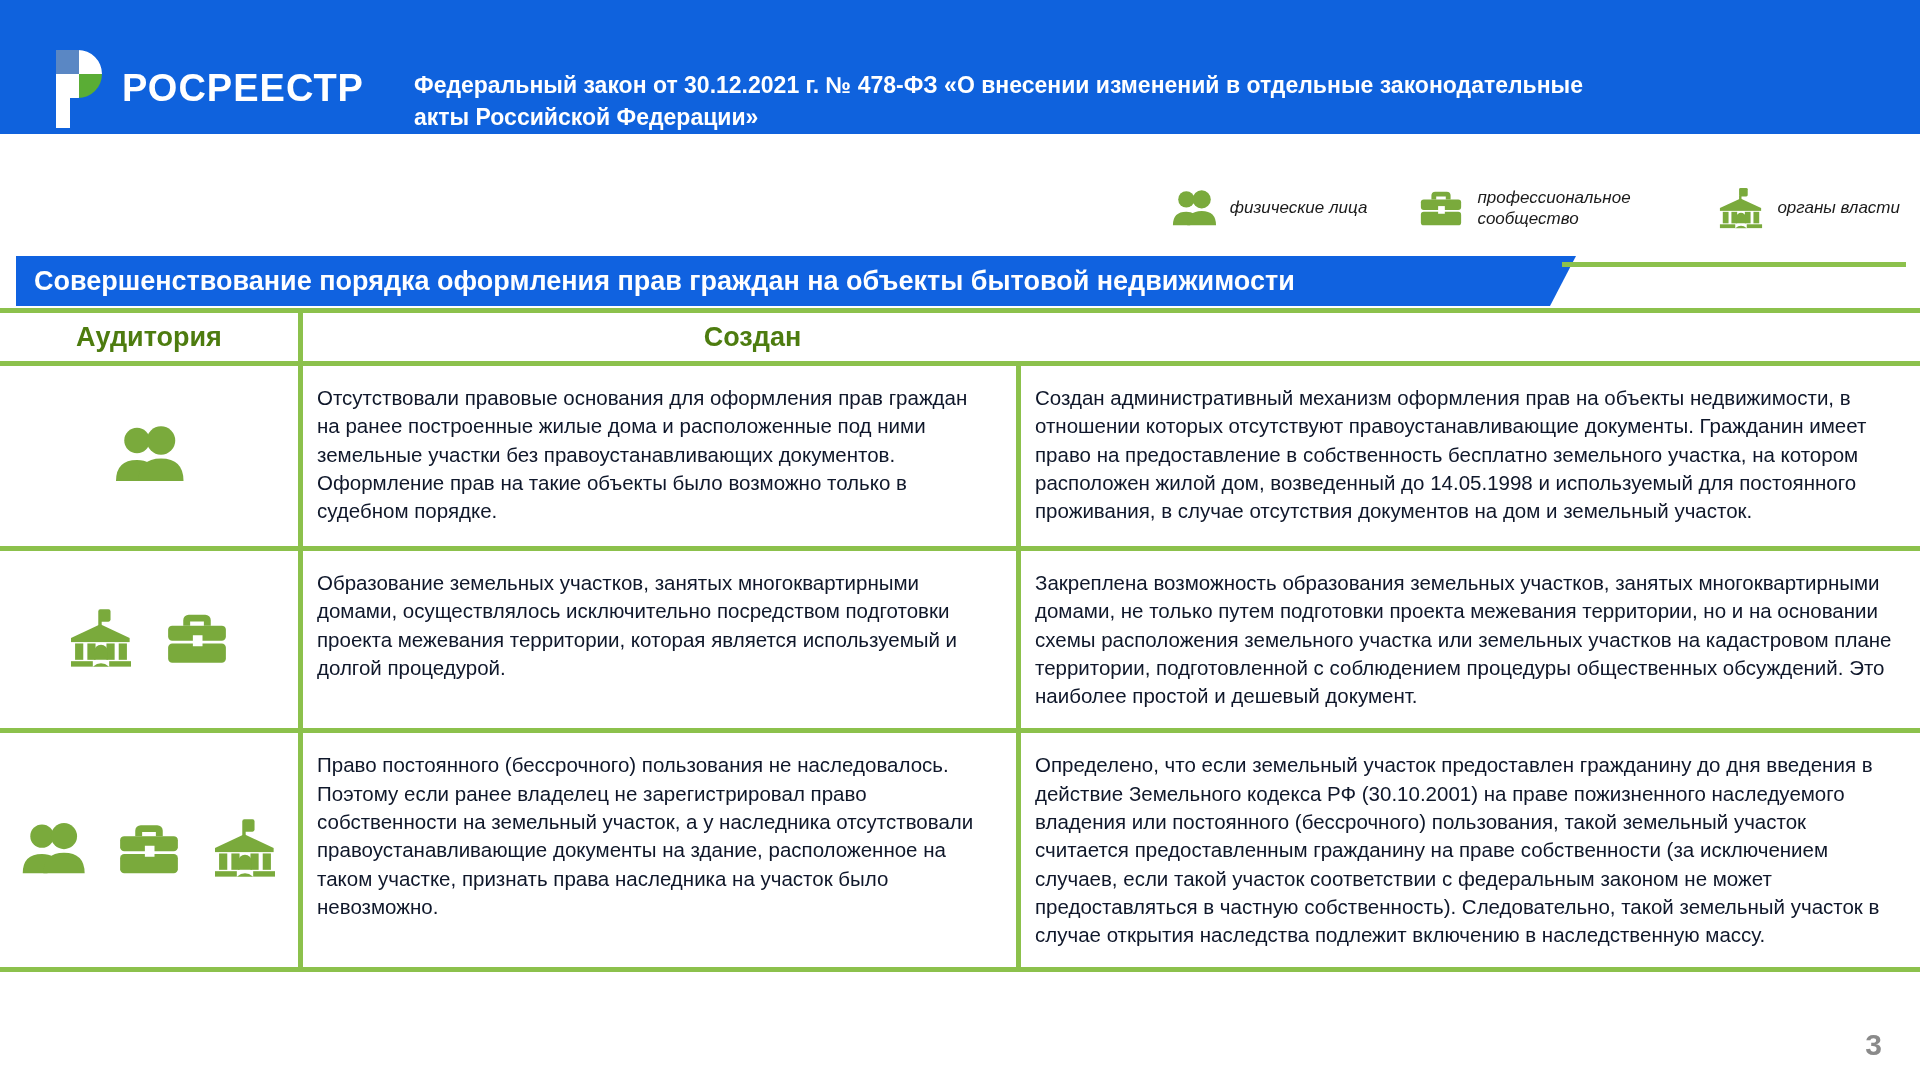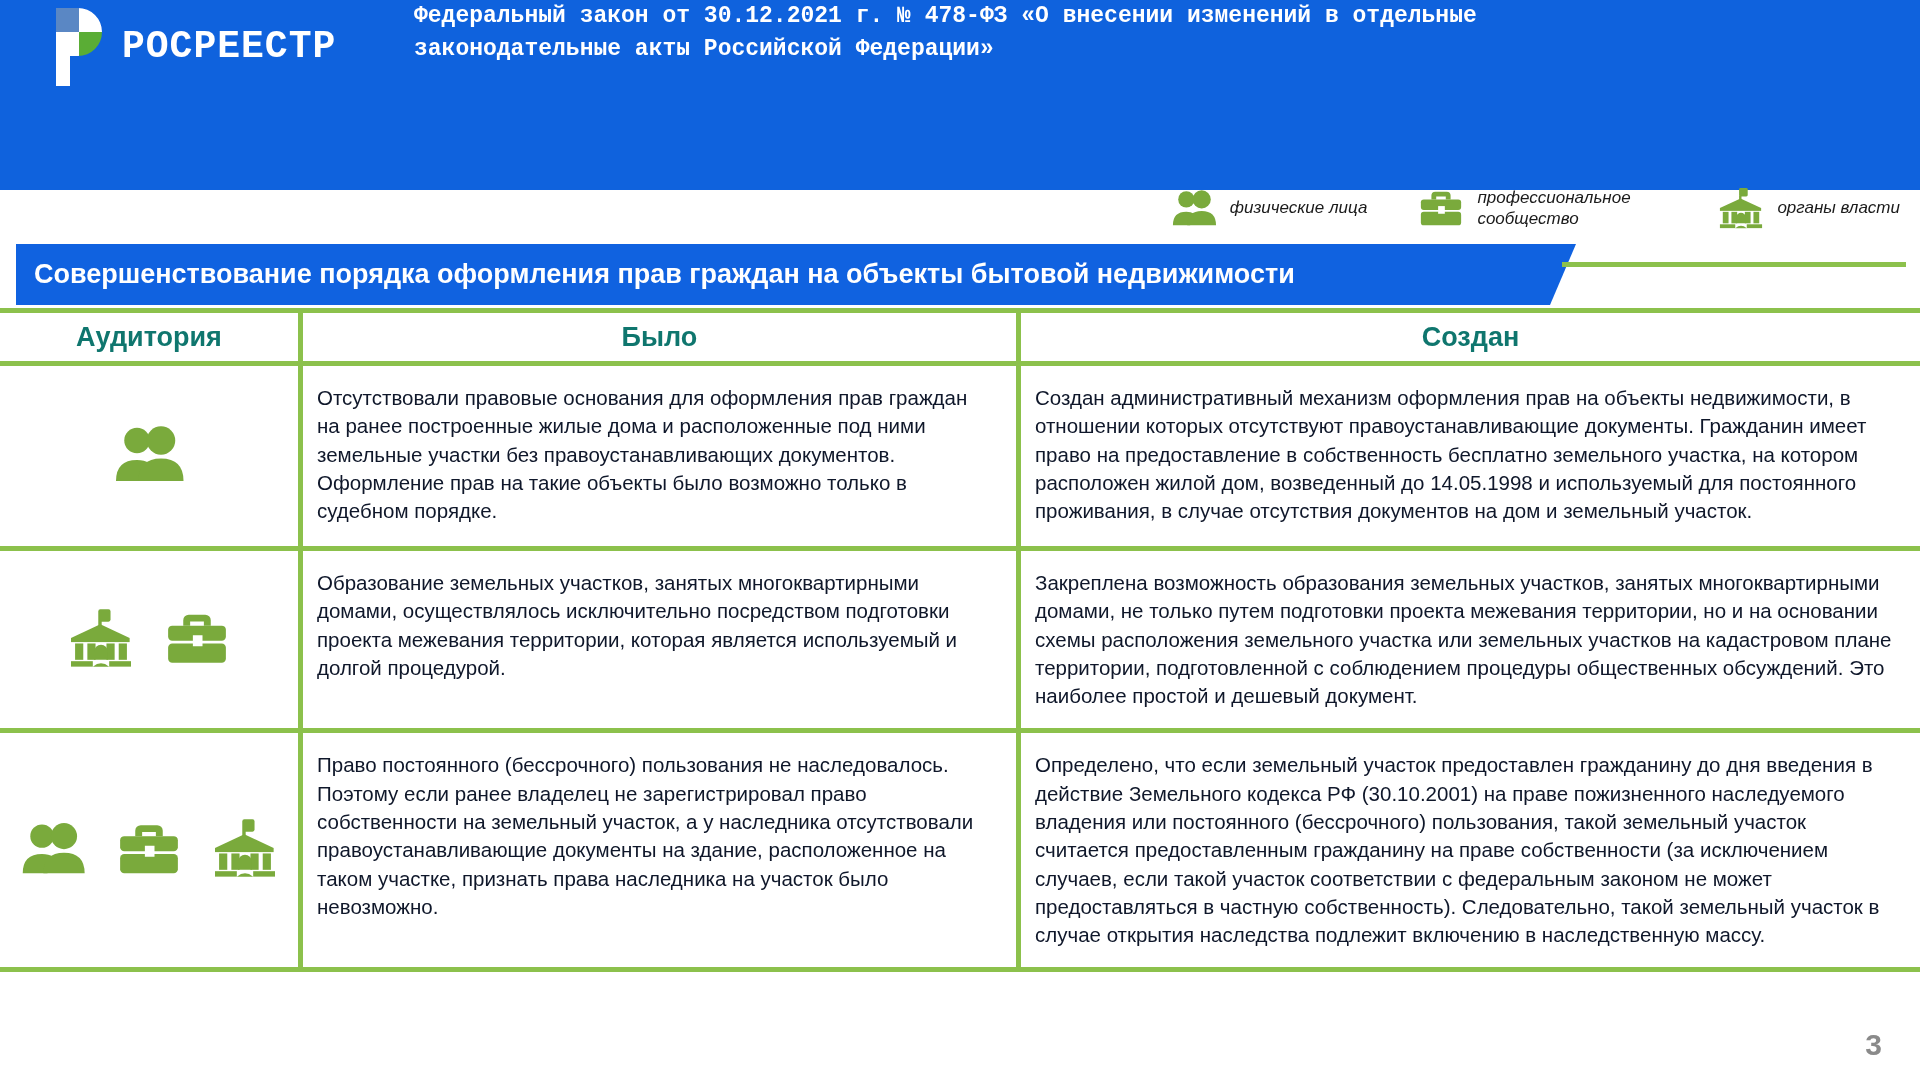--- a/index.html
+++ b/index.html
@@ -18,25 +18,24 @@
     width: 1920px;
     height: 1080px;
     background: #ffffff;
   }
 
   
   .header {
     position: absolute;
     left: 0; top: 0;
     width: 1920px;
-    height: 190px;
+    height: 134px;
     background: #0f62dd;
     display: flex;
-    align-items: flex-start;
-    font-family: Liberation Mono, monospace;
+    align-items: flex-end;
   }
 
   .logo-block {
     display: flex;
     align-items: center;
     margin-left: 48px;
     width: 300px;
     flex: 0 0 auto;
   }
 
@@ -96,23 +95,23 @@
     color: #1a1a1a;
     line-height: 1.25;
     font-weight: 500;
     max-width: 190px;
   }
 
   
   .banner-wrap {
     position: absolute;
     left: 16px;
-    top: 244px;
+    top: 256px;
     width: 1560px;
-    height: 61px;
+    height: 50px;
     padding-left: 44px;
   }
 
   .banner {
     position: absolute;
     inset: 0;
     background: #1062e0;
     clip-path: polygon(0 0, 100% 0, calc(100% - 26px) 100%, 0 100%);
     display: flex;
     align-items: center;
@@ -160,21 +159,21 @@
   }
 
   .col-aud  { width: 298px; flex: 0 0 298px; }
   .col-was  { width: 718px; flex: 0 0 718px; border-left: 5px solid #8cc14c; }
   .col-now  { width: 904px; flex: 0 0 904px; border-left: 5px solid #8cc14c; }
 
   .thead-label {
     text-align: center;
     font-size: 27px;
     font-weight: bold;
-    color: #0f766e;
+    color: #4d7c0f;
     line-height: 58px;
   }
 
   .body-cell {
     padding: 18px 22px 18px 14px;
     font-size: 20.5px;
     line-height: 1.38;
     color: #0f172a;
     text-align: left;
   }
@@ -289,23 +288,20 @@
     </div>
   </div>
   <div class="banner-tail"></div>
 
   <div class="table">
 
     <div class="trow head">
       <div class="cell col-aud">
         <div class="thead-label">Аудитория</div>
       </div>
-      <div class="cell col-was">
-        <div class="thead-label">Было</div>
-      </div>
       <div class="cell col-now">
         <div class="thead-label">Создан</div>
       </div>
     </div>
 
     <div class="trow row-1">
       <div class="cell col-aud icon-cell">
         <span class="aud-icon">
           <svg viewBox="0 0 48 40" width="72" height="60" aria-hidden="true">
             <circle cx="16" cy="11" r="8.5" fill="#7aaa3c"></circle>

